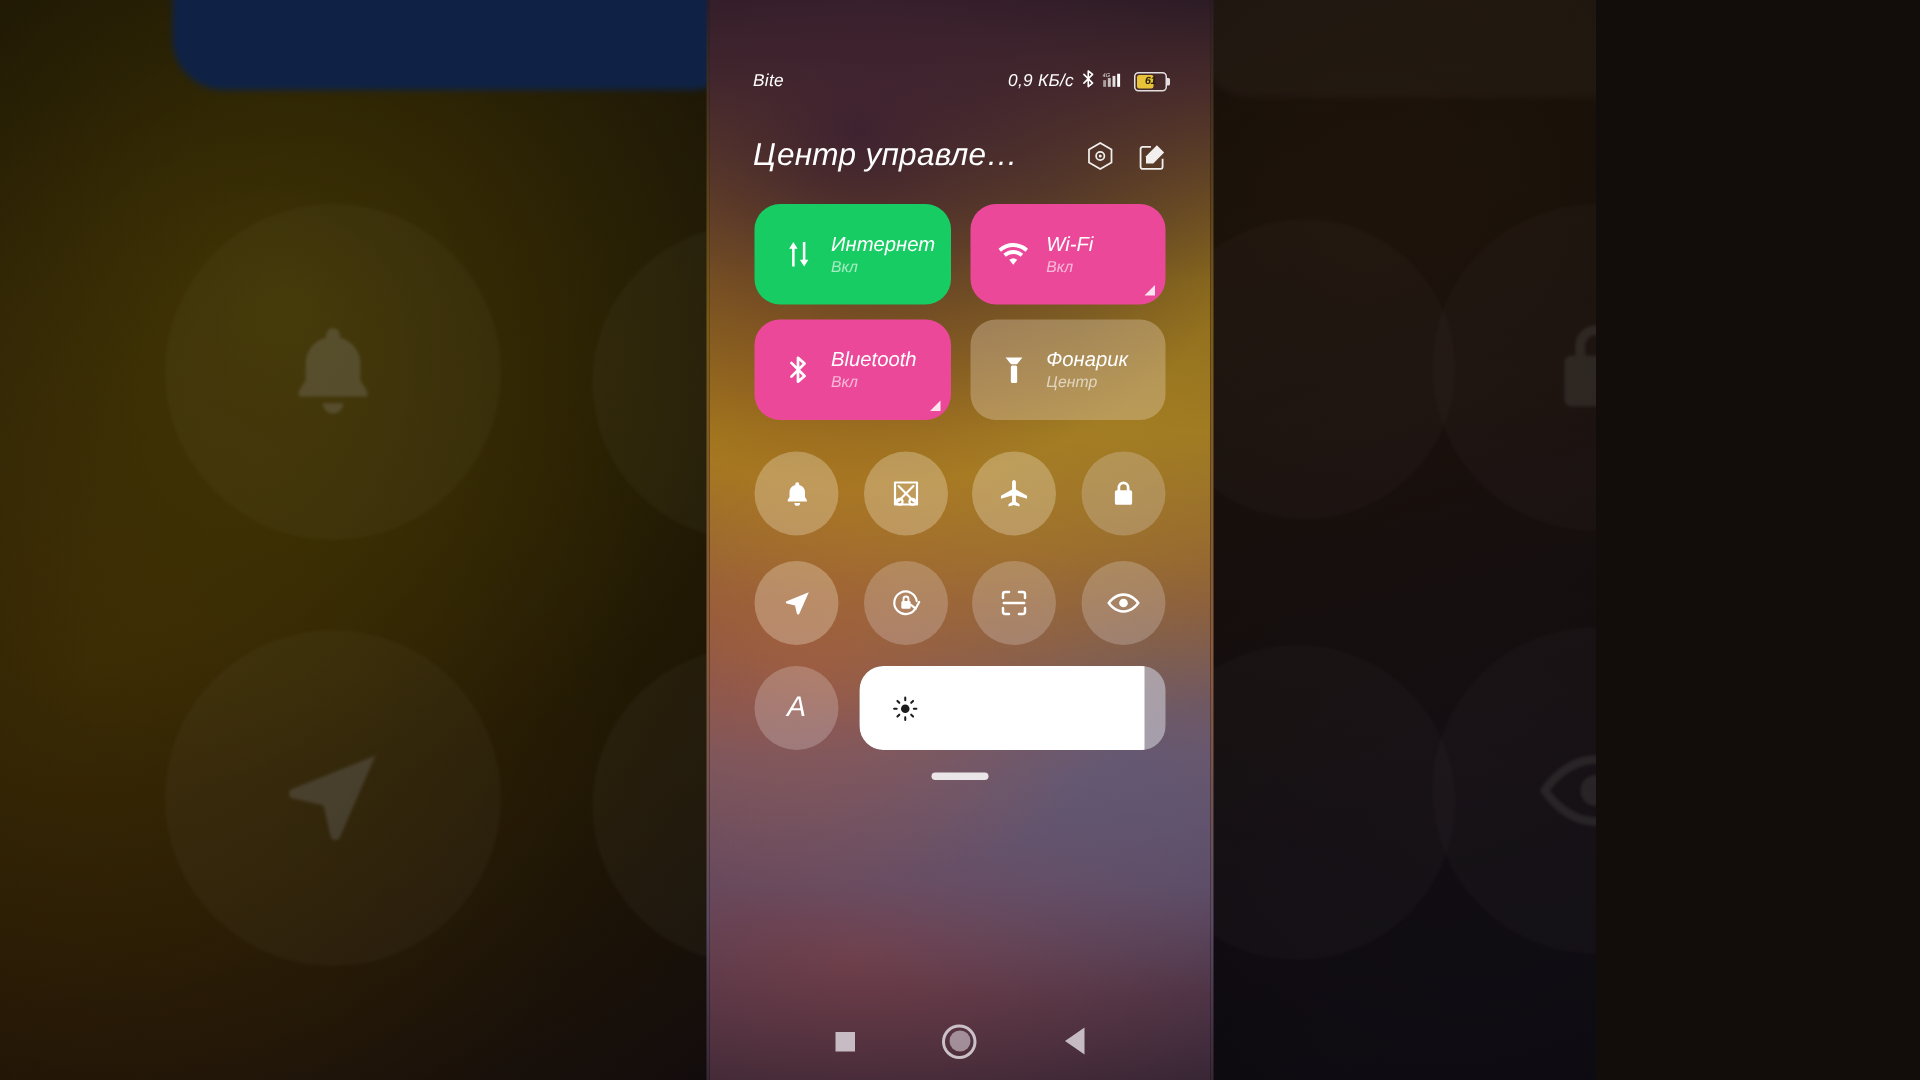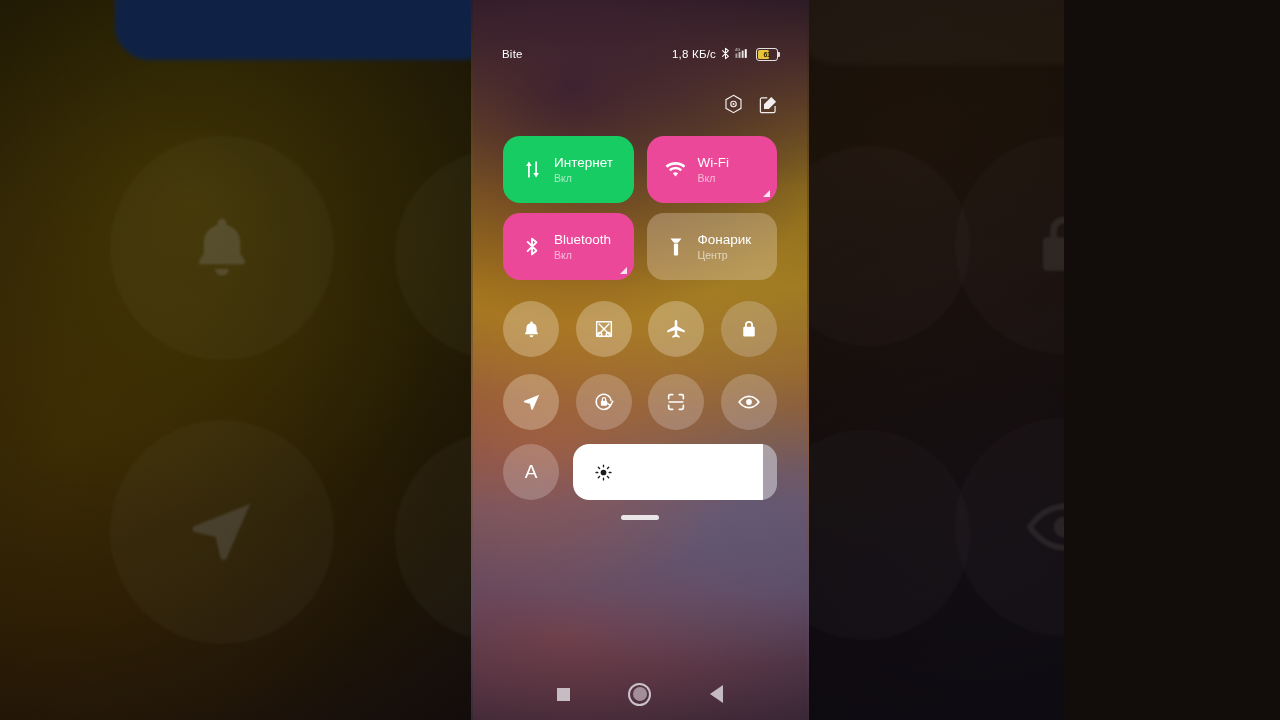--- a/index.html
+++ b/index.html
@@ -1,21 +1,21 @@
 <!DOCTYPE html>
 <html><head>
 <meta charset="utf-8">
 <style>
   html,body{margin:0;padding:0;}
   body{
     width:1280px;height:720px;overflow:hidden;
     font-family:"Liberation Sans","DejaVu Sans",sans-serif;
     background:#120c0b;
   }
-  .screen{position:relative;width:1064px;height:720px;overflow:hidden;}
+  .screen{position:relative;width:1064px;height:720px;overflow:hidden;font-style:italic;}
 
   
   .backdrop{
     position:absolute;inset:0;
     background:
       radial-gradient(circle at 18% 28%, rgba(150,130,0,.55) 0%, rgba(90,78,0,.28) 32%, rgba(0,0,0,0) 60%),
       radial-gradient(circle at 6% 62%, rgba(190,120,20,.38) 0%, rgba(90,50,10,.18) 34%, rgba(0,0,0,0) 60%),
       radial-gradient(circle at 86% 18%, rgba(70,40,25,.45) 0%, rgba(20,12,10,.25) 40%, rgba(0,0,0,0) 70%),
       radial-gradient(circle at 92% 72%, rgba(40,34,52,.55) 0%, rgba(14,12,20,.3) 40%, rgba(0,0,0,0) 72%),
       linear-gradient(160deg,#16100c 0%,#241a10 22%,#2b2208 42%,#241708 60%,#1a1118 80%,#12101c 100%);
@@ -200,21 +200,21 @@
   <div class="backdrop-dim"></div>
 
   <div class="panel">
     <div class="panel-bg"></div>
 
     <div class="panel-content">
 
       <div class="statusbar">
         <span>Bite</span>
         <span class="sb-right">
-          <span class="sb-speed">1,8 КБ/с</span>
+          <span class="sb-speed">0,9 КБ/с</span>
           <span>
             <svg width="9" height="13" viewBox="0 0 12 18" fill="none" stroke="#fff" stroke-width="1.5" stroke-linejoin="round" stroke-linecap="round">
               <path d="M2 5l8 8-4 3.2V1.8l4 3.2-8 8"></path>
             </svg>
           </span>
           <span>
             <svg width="16" height="12" viewBox="0 0 18 13">
               <text x="0" y="4.6" font-size="4.2" fill="rgba(255,255,255,.85)" font-family="Liberation Sans, sans-serif">4G</text>
               <rect x="0.5" y="7" width="2.2" height="5" fill="rgba(255,255,255,.55)"></rect>
               <rect x="4" y="5.4" width="2.2" height="6.6" fill="rgba(255,255,255,.7)"></rect>
@@ -223,20 +223,21 @@
             </svg>
           </span>
           <span class="battery">
             <span class="fill"></span>
             <span class="num">61</span>
           </span>
         </span>
       </div>
 
       <div class="cc-header">
+        <div class="cc-title">Центр управле…</div>
         <div class="hdr-icons">
           <span>
             <svg width="19" height="20" viewBox="0 0 22 24" fill="none" stroke="rgba(255,255,255,.92)" stroke-width="1.4">
               <path d="M11 1.6 20 6.8v10.4L11 22.4 2 17.2V6.8z"></path>
               <circle cx="11" cy="12" r="3.3"></circle>
               <circle cx="11" cy="12" r="1.2" fill="rgba(255,255,255,.92)" stroke="none"></circle>
             </svg>
           </span>
           <span>
             <svg width="19" height="19" viewBox="0 0 22 22" fill="none" stroke="rgba(255,255,255,.92)" stroke-width="1.4" stroke-linejoin="round">

